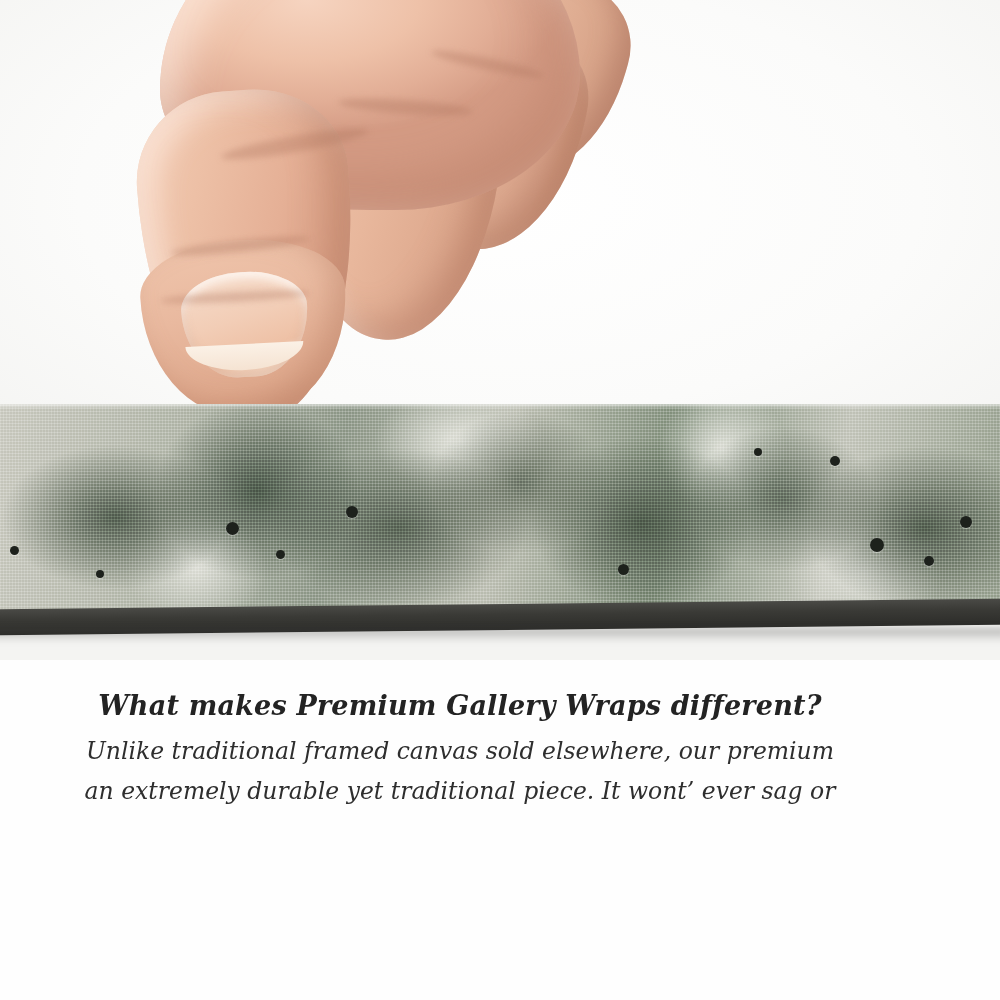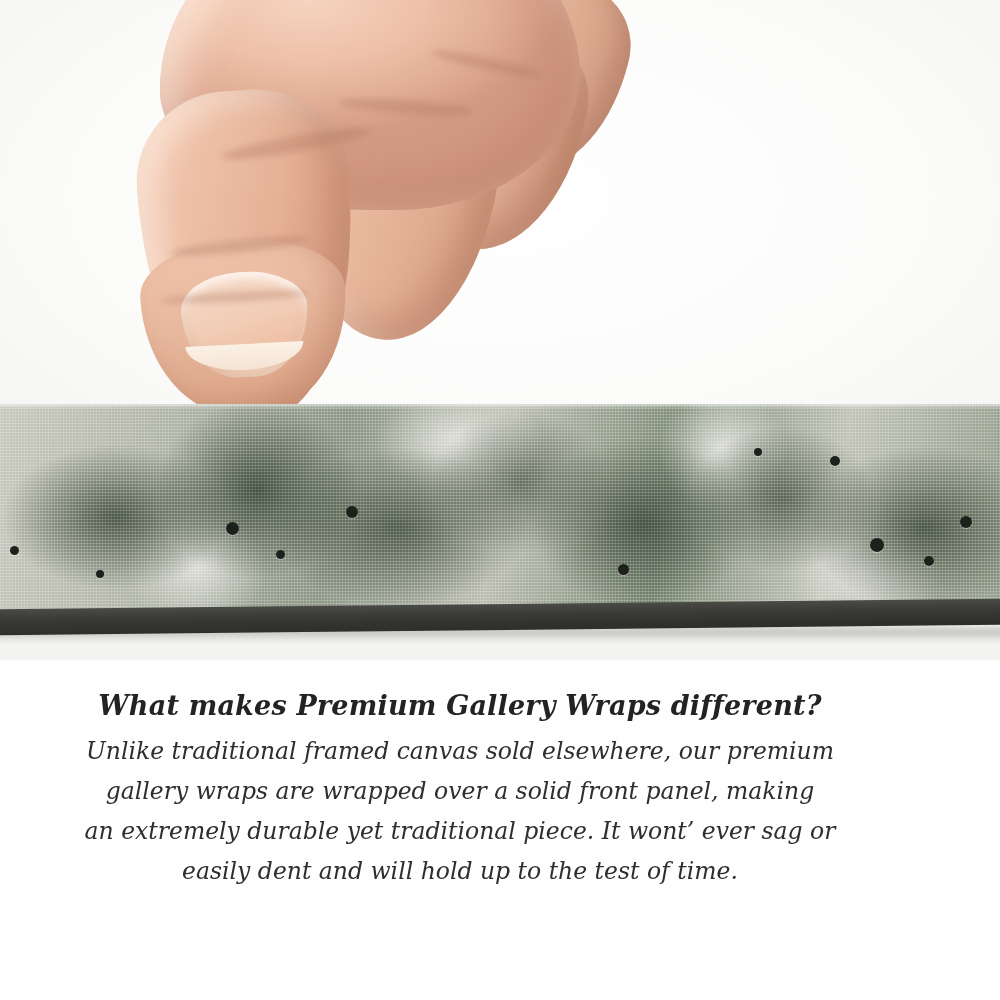--- a/index.html
+++ b/index.html
@@ -308,18 +308,16 @@
       <div class="speck" style="left:16px;  top:142px; width:9px;  height:9px;"></div>
 
       <div class="side"></div>
       <div class="side-shadow"></div>
     </div>
   </div>
 
   <div class="caption">
     <p class="headline">What makes Premium Gallery Wraps different?</p>
     <p class="body-line">Unlike traditional framed canvas sold elsewhere, our premium</p>
-    <p class="body-line">gallery wraps are wrapped over a solid front panel, making</p>
     <p class="body-line">an extremely durable yet traditional piece. It wont’ ever sag or</p>
-    <p class="body-line">easily dent and will hold up to the test of time.</p>
   </div>
 
 </div>
 
 </body></html>

